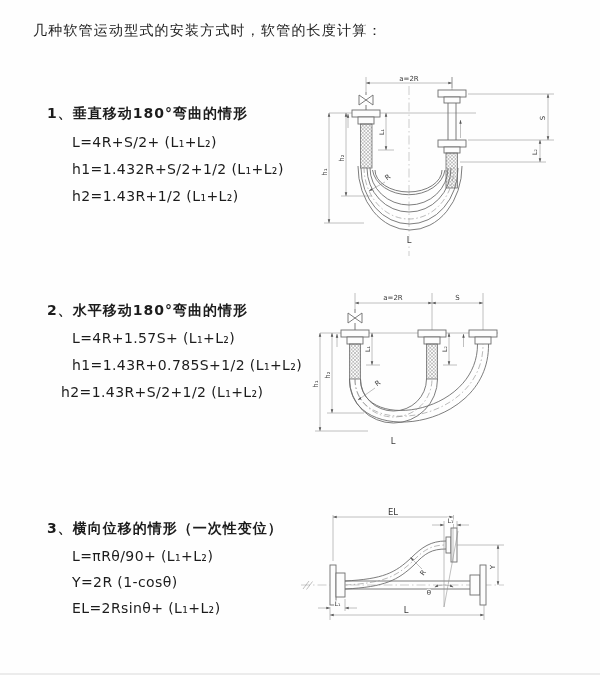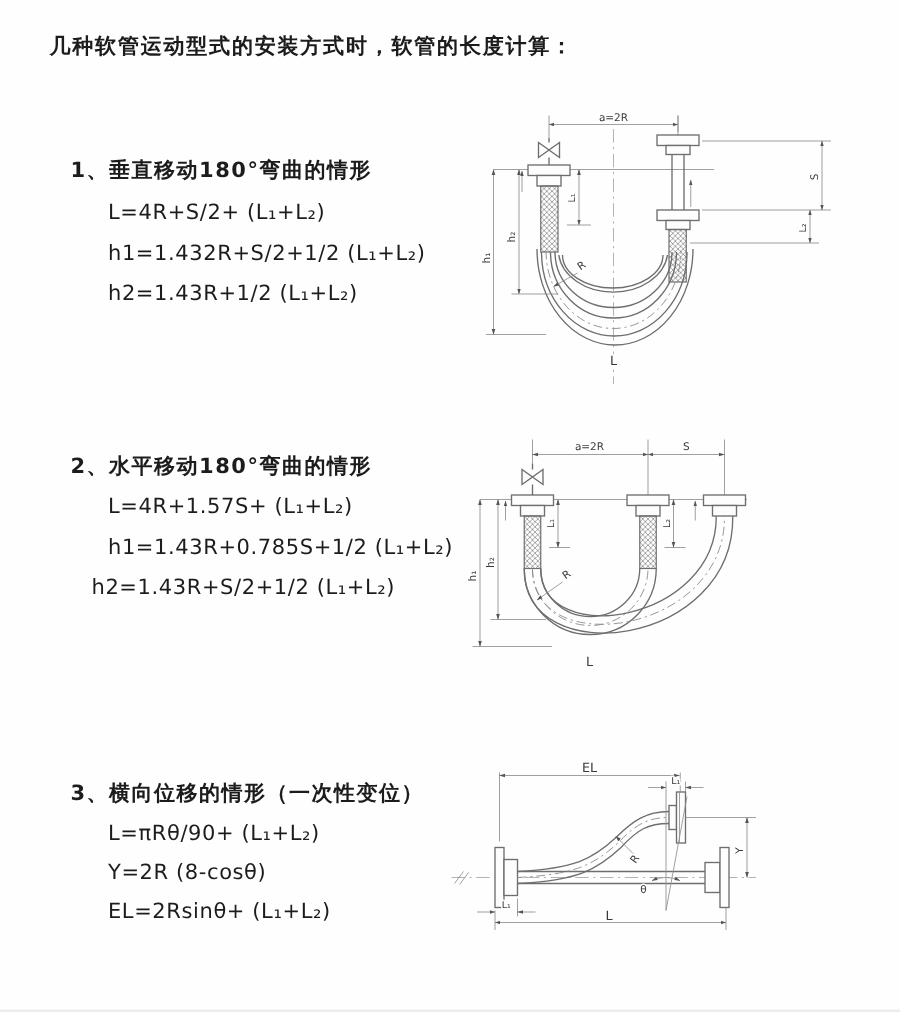--- a/index.html
+++ b/index.html
@@ -1,19 +1,19 @@
 <!DOCTYPE html>
 <html><head>
 <meta charset="utf-8">
 <style>
   * { margin:0; padding:0; box-sizing:border-box; }
   html,body { width:600px; height:675px; background:#fff; }
   #page { position:relative; width:600px; height:675px; background:#fefefe; overflow:hidden;
           font-family:"DejaVu Sans","Liberation Sans",sans-serif; color:#1c1c1c; }
-  .title   { position:absolute; left:33px; top:22px;  font-size:14px; font-weight:bold; letter-spacing:1.2px; }
+  .title   { position:absolute; left:33px; top:22px;  font-size:14px; font-weight:normal; letter-spacing:1.2px; }
   .heading { position:absolute; font-size:14px; font-weight:bold; letter-spacing:1px; white-space:nowrap;text-align:right; }
   .formula { position:absolute; font-size:14px; font-weight:normal; letter-spacing:0.4px; white-space:nowrap;text-align:right; }
   svg.diagram { position:absolute; }
   .ln   { stroke:#6e6e6e; stroke-width:0.9; fill:none; }
   .fl   { stroke:#6e6e6e; stroke-width:0.9; fill:#fdfdfd; }
   .hat  { stroke:#6e6e6e; stroke-width:0.8; }
   .thin { stroke:#8c8c8c; stroke-width:0.55; fill:none; }
   .cl   { stroke:#9a9a9a; stroke-width:0.5; fill:none; stroke-dasharray:9 3 1.5 3; }
   .dsh  { stroke:#8c8c8c; stroke-width:0.6; fill:none; stroke-dasharray:6 2.5 1.5 2.5; }
   text  { font-family:"DejaVu Sans","Liberation Sans",sans-serif; fill:#3a3a3a;
@@ -206,21 +206,21 @@
 
     <g>
       <line class="thin" x1="69" y1="105" x2="52" y2="117" marker-end="url(#arr2)"></line>
       <text class="lbl" x="73" y="102" transform="rotate(-35 73 102)" text-anchor="middle">R</text>
     </g>
     <text class="lbl-l" x="87" y="161" text-anchor="middle">L</text>
   </svg>
 
   <div class="heading" style="left:47px;top:520px">3、横向位移的情形（一次性变位）</div>
   <div class="formula" style="left:72px;top:548px">L=πRθ/90+ (L₁+L₂)</div>
-  <div class="formula" style="left:72px;top:574px">Y=2R (8-cosθ)</div>
+  <div class="formula" style="left:72px;top:574px">Y=2R (1-cosθ)</div>
   <div class="formula" style="left:72px;top:600px">EL=2Rsinθ+ (L₁+L₂)</div>
 
   <svg class="diagram" style="left:298px;top:503px" width="300" height="148" viewBox="0 0 300 148">
     <defs>
       <marker id="arr3" viewBox="0 0 10 10" refX="9.5" refY="5" markerWidth="7" markerHeight="7" orient="auto-start-reverse">
         <path d="M0,1.8 L10,5 L0,8.2 Z" fill="#555"></path>
       </marker>
     </defs>
 
     <line class="cl" x1="3" y1="82" x2="206" y2="82"></line>

